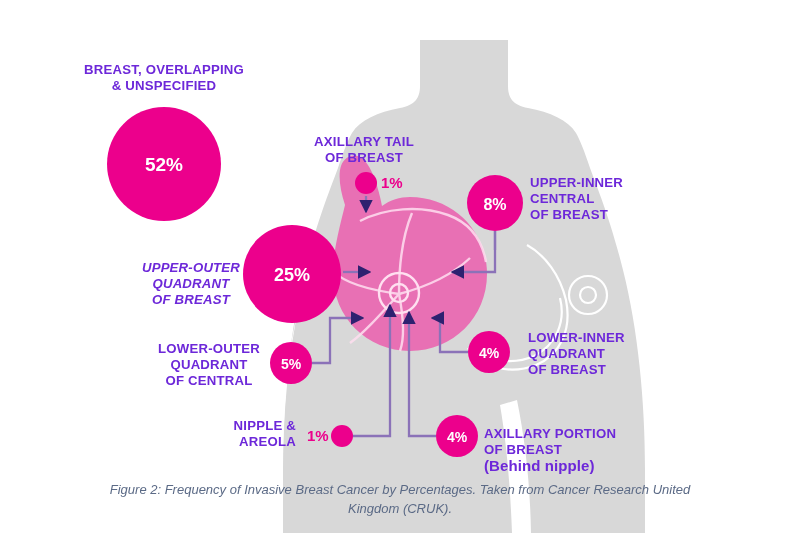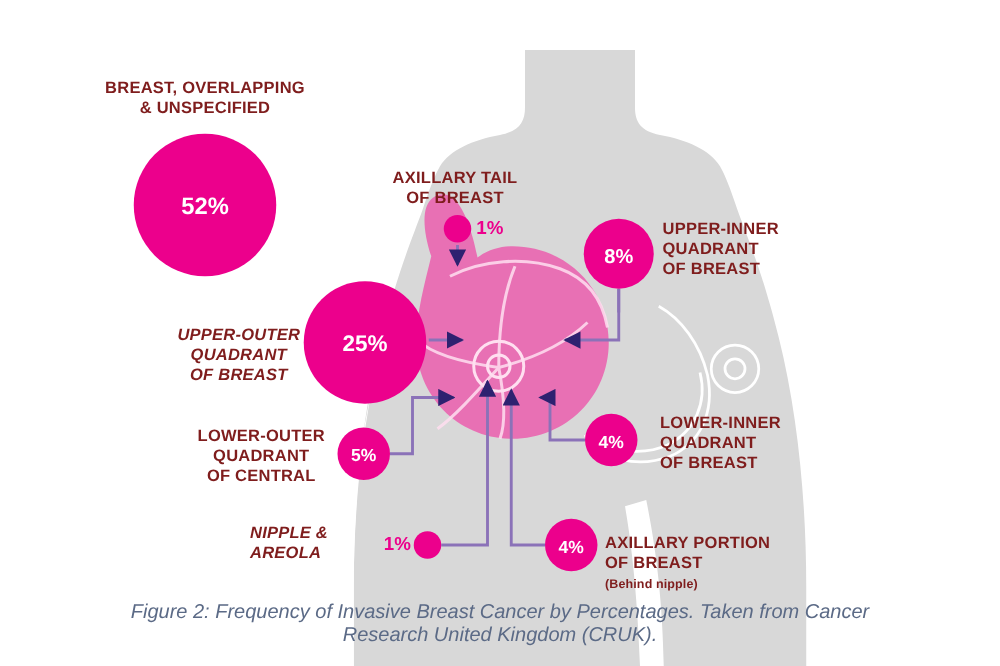--- a/index.html
+++ b/index.html
@@ -6,47 +6,47 @@
   body{
     width:800px;height:533px;background:#ffffff;
     font-family:"Liberation Sans", sans-serif;
     overflow:hidden;position:relative;
   }
   #figure-root{position:absolute;left:0;top:0;width:800px;height:533px;}
   svg.diagram{position:absolute;left:0;top:0;width:800px;height:533px;display:block;}
 
   .lbl{
     position:absolute;
-    color:#7f1d1d;
+    color:#6d28d9;
     font-weight:bold;
     font-size:13.2px;
     line-height:16px;
     letter-spacing:0.2px;
     white-space:pre-line;
   }
   .lbl.center{text-align:center;}
   .lbl.left{text-align:left;}
-  .lbl.right{text-align:left;font-style:italic;}
-  .lbl .sub{font-size:10px;letter-spacing:0.1px;}
+  .lbl.right{text-align:right;}
+  .lbl .sub{font-size:15px;letter-spacing:0.1px;}
 
   .pct-text{
     position:absolute;
     color:#ec008c;
     font-weight:bold;
     font-size:15px;
     white-space:nowrap;
   }
 
   .caption{
     position:absolute;
     left:90px;top:480px;width:620px;
     text-align:center;
     font-family:"Liberation Sans", sans-serif;
     font-style:italic;
-    font-size:16px;
+    font-size:13px;
     line-height:19px;
     color:#5b6a86;
   }
 </style>
 </head>
 <body>
 
 <div id="figure-root">
 
   <svg class="diagram" viewBox="0 0 800 533">
@@ -141,21 +141,21 @@
   </svg>
 
   <div class="lbl center" style="left:64px;top:62px;width:200px;">BREAST, OVERLAPPING
 &amp; UNSPECIFIED</div>
 
   <div class="lbl center" style="left:296px;top:134px;width:136px;">AXILLARY TAIL
 OF BREAST</div>
   <div class="pct-text" style="left:381px;top:174px;">1%</div>
 
   <div class="lbl left" style="left:530px;top:175px;width:150px;">UPPER-INNER
-QUADRANT
+CENTRAL
 OF BREAST</div>
 
   <div class="lbl center" style="left:126px;top:260px;width:130px;font-style:italic;">UPPER-OUTER
 QUADRANT
 OF BREAST</div>
 
   <div class="lbl center" style="left:150px;top:341px;width:118px;">LOWER-OUTER
 QUADRANT
 OF CENTRAL</div>
 

